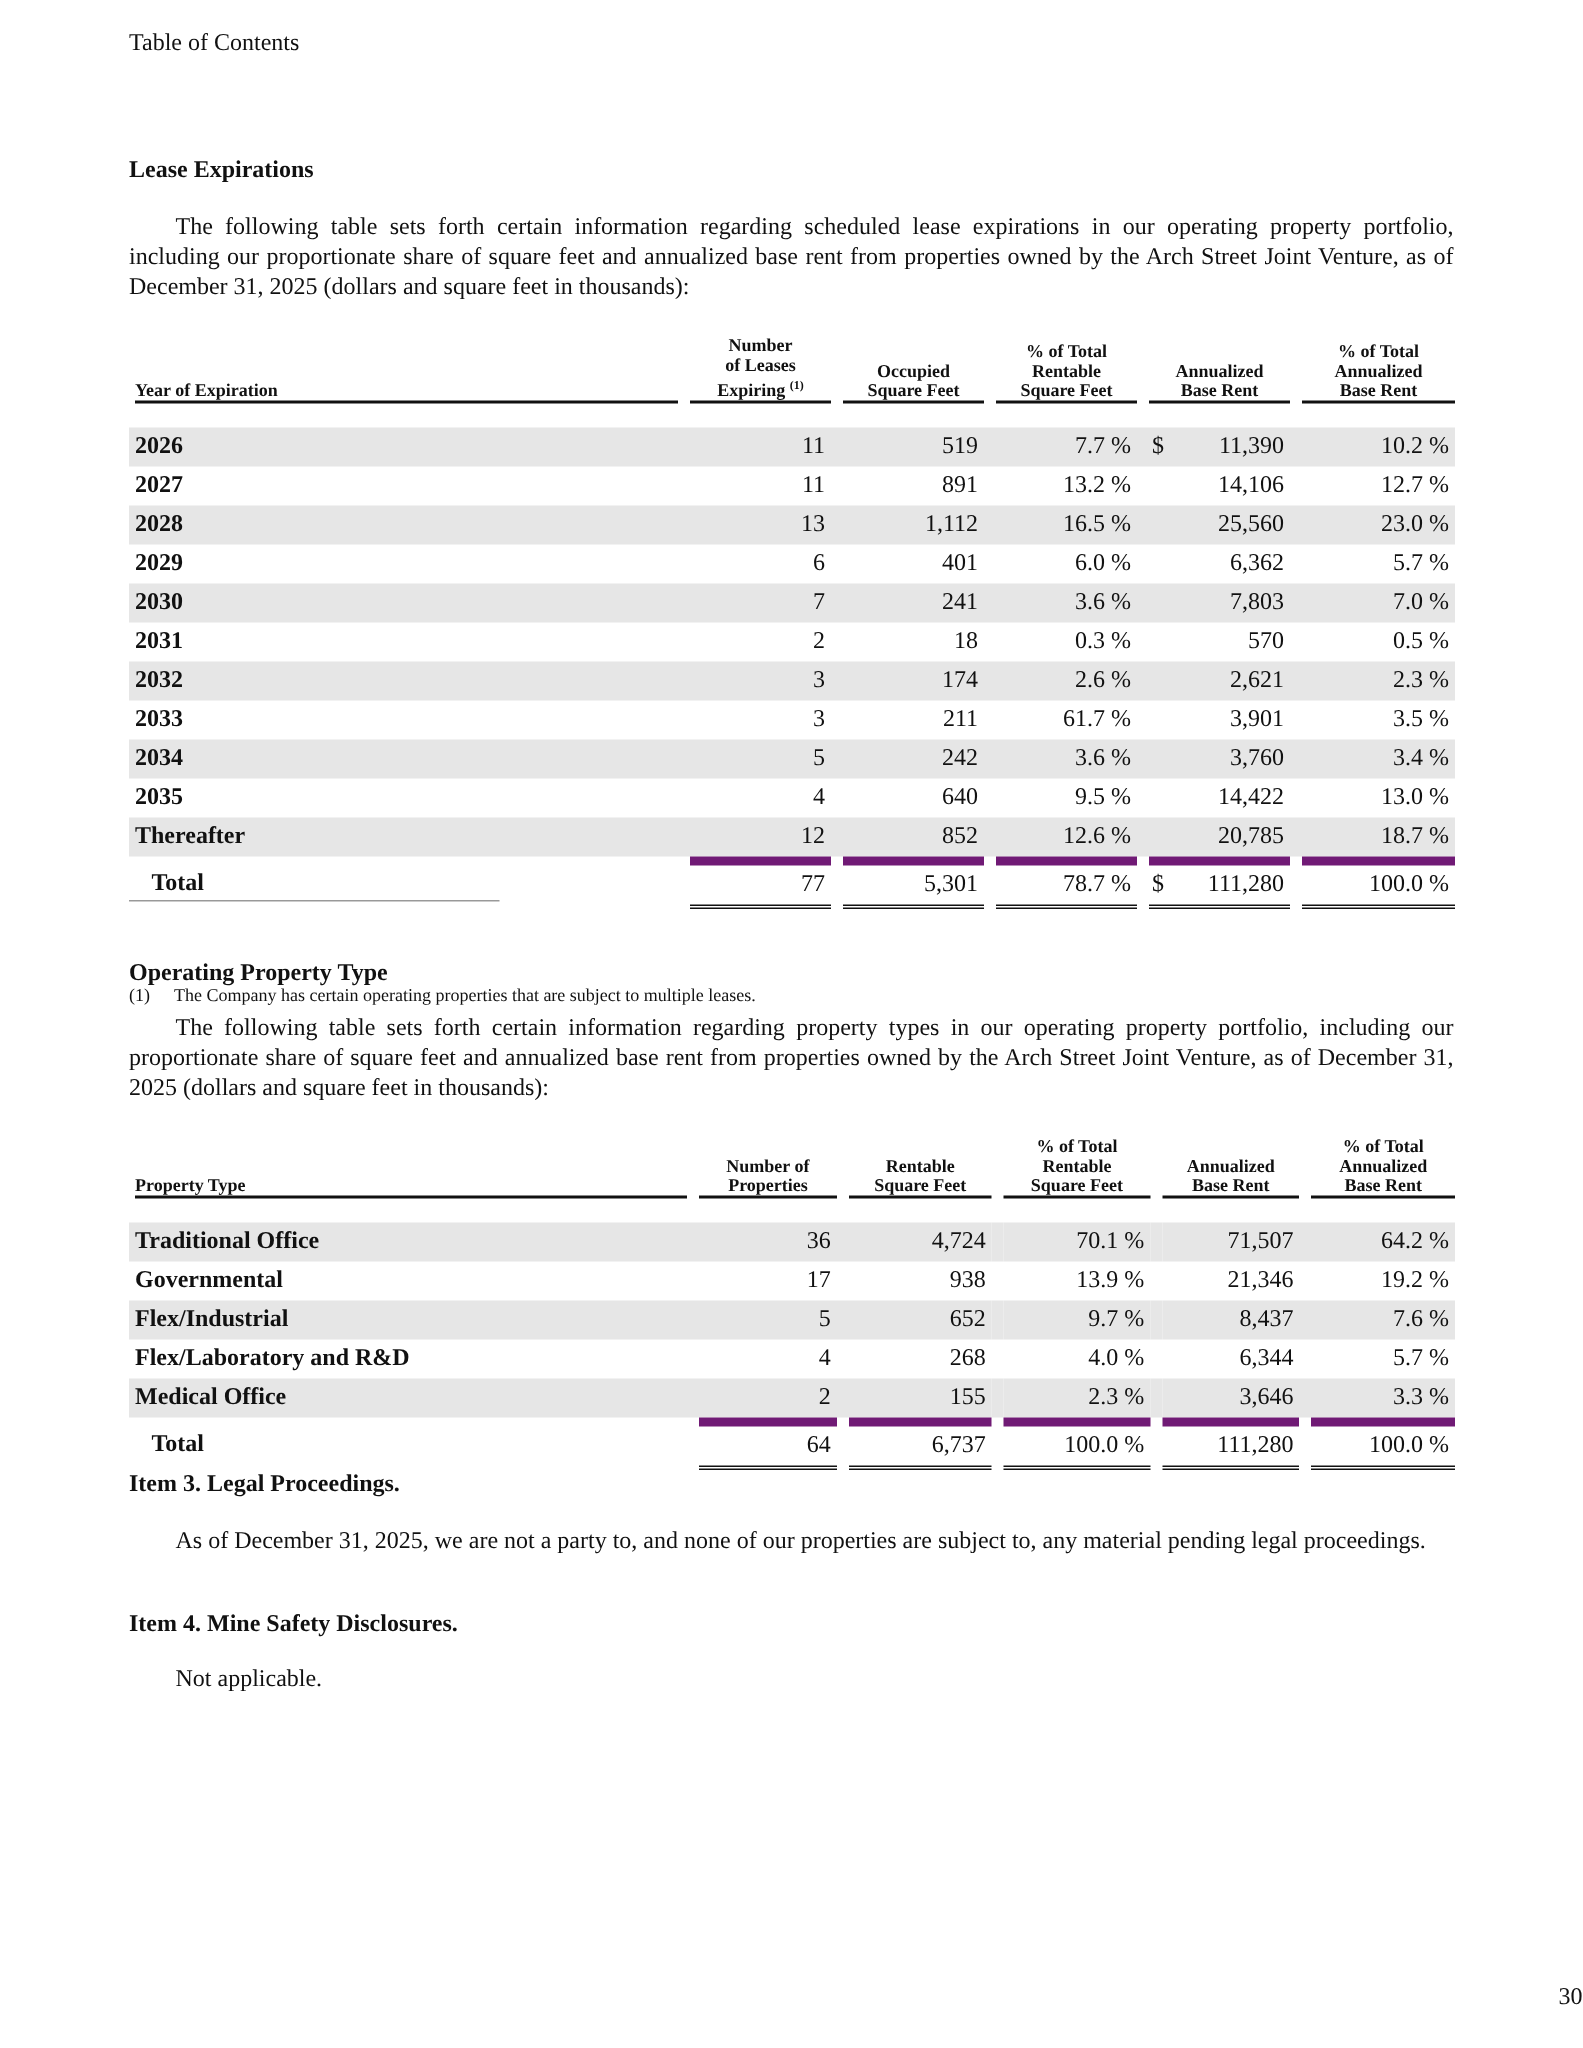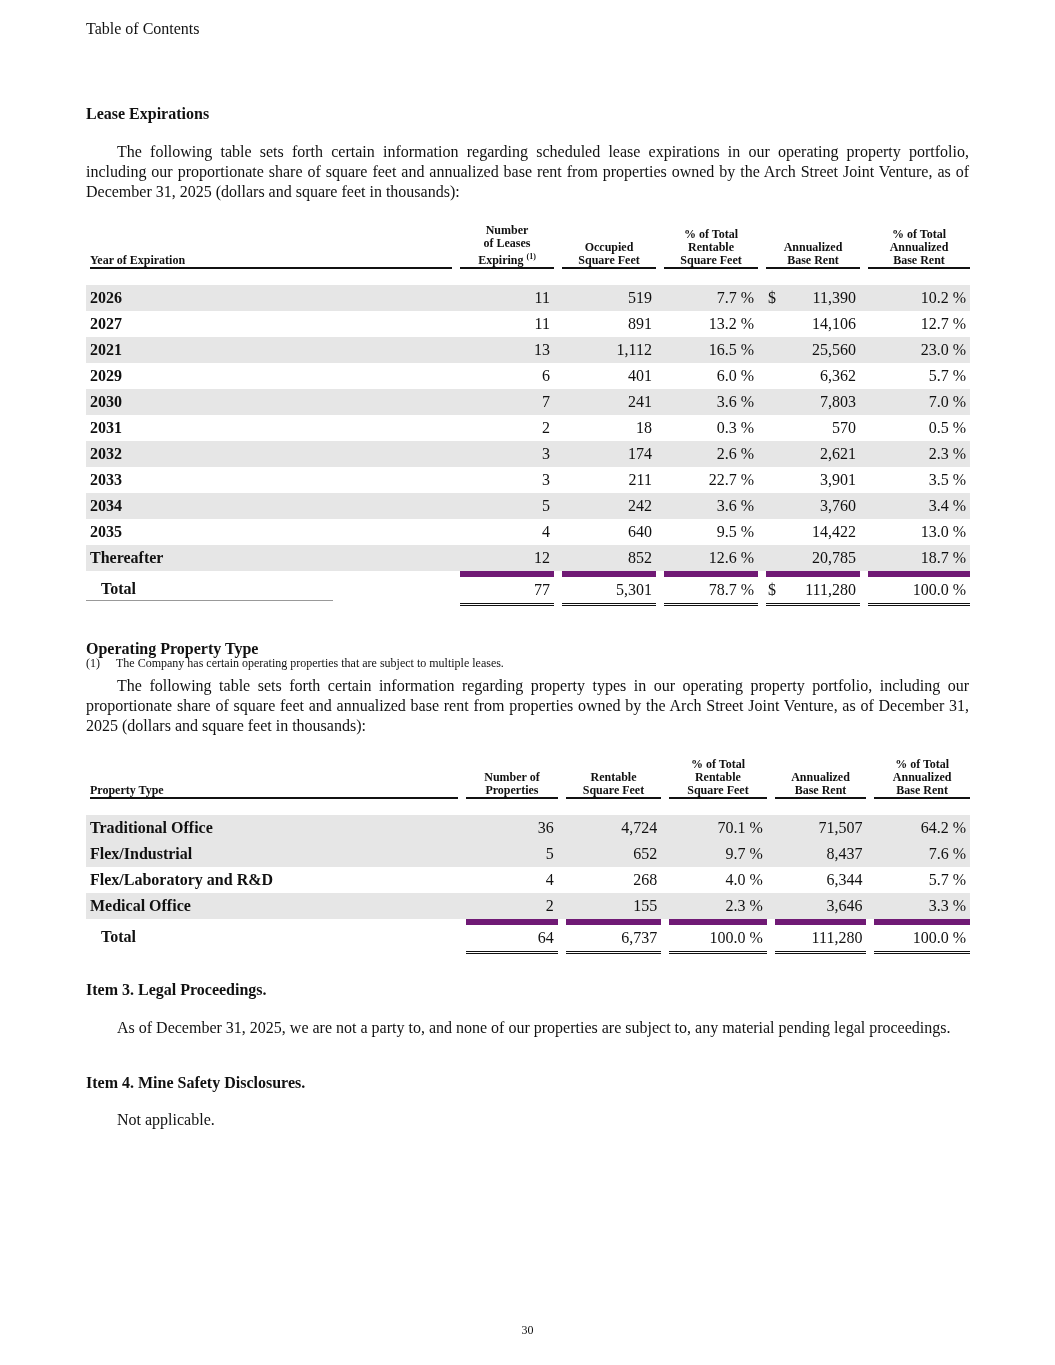--- a/index.html
+++ b/index.html
@@ -17,21 +17,21 @@
   td.num{padding-right:4px;}
   .gap{width:8px;}
   tr.total td{font-weight:normal;}
   tr.total td.lbl{font-weight:bold;padding-left:15px;}
   td.topb{border-top:6px solid #701a75;}
   td.dbl{border-bottom:3px double #111;}
   sup{font-size:8px;}
   .fnline{position:absolute;left:86px;top:600px;width:247px;border-top:1px solid #999;}
   .fn{position:absolute;left:86px;top:608px;font-size:12px;margin-top:48px;}
   .fn .n{display:inline-block;width:30px;}
-  .pg{position:absolute;left:0;width:1055px;top:1323px;text-align:center;font-size:12px;}
+  .pg{position:absolute;left:0;width:1055px;top:1323px;text-align:right;font-size:16px;}
 </style>
 </head>
 <body>
 
 <div class="toc">Table of Contents</div>
 
 <div class="sec" style="top:105px">Lease Expirations</div>
 <div class="para" style="top:142px">The following table sets forth certain information regarding scheduled lease expirations in our operating property portfolio, including our proportionate share of square feet and annualized base rent from properties owned by the Arch Street Joint Venture, as of December 31, 2025 (dollars and square feet in thousands):</div>
 
 <table style="top:224px;width:884px">
@@ -96,21 +96,21 @@
         <td class="gap"></td>
         <td class="num">891</td>
         <td class="gap"></td>
         <td class="num">13.2 %</td>
         <td class="gap"></td>
         <td class="num"><span style="float:left;padding-left:2px"></span>14,106</td>
         <td class="gap"></td>
         <td class="num">12.7 %</td>
       </tr>
       <tr class="shade">
-        <td class="lbl">2021</td>
+        <td class="lbl">2028</td>
         <td class="gap"></td>
         <td class="num">13</td>
         <td class="gap"></td>
         <td class="num">1,112</td>
         <td class="gap"></td>
         <td class="num">16.5 %</td>
         <td class="gap"></td>
         <td class="num"><span style="float:left;padding-left:2px"></span>25,560</td>
         <td class="gap"></td>
         <td class="num">23.0 %</td>
@@ -167,21 +167,21 @@
         <td class="gap"></td>
         <td class="num">2.3 %</td>
       </tr>
       <tr>
         <td class="lbl">2033</td>
         <td class="gap"></td>
         <td class="num">3</td>
         <td class="gap"></td>
         <td class="num">211</td>
         <td class="gap"></td>
-        <td class="num">22.7 %</td>
+        <td class="num">61.7 %</td>
         <td class="gap"></td>
         <td class="num"><span style="float:left;padding-left:2px"></span>3,901</td>
         <td class="gap"></td>
         <td class="num">3.5 %</td>
       </tr>
       <tr class="shade">
         <td class="lbl">2034</td>
         <td class="gap"></td>
         <td class="num">5</td>
         <td class="gap"></td>
@@ -289,20 +289,33 @@
         <td class="num">36</td>
         <td class="gap"></td>
         <td class="num">4,724</td>
         <td class="gap"></td>
         <td class="num">70.1 %</td>
         <td class="gap"></td>
         <td class="num">71,507</td>
         <td class="gap"></td>
         <td class="num">64.2 %</td>
       </tr>
+      <tr>
+        <td class="lbl">Governmental</td>
+        <td class="gap"></td>
+        <td class="num">17</td>
+        <td class="gap"></td>
+        <td class="num">938</td>
+        <td class="gap"></td>
+        <td class="num">13.9 %</td>
+        <td class="gap"></td>
+        <td class="num">21,346</td>
+        <td class="gap"></td>
+        <td class="num">19.2 %</td>
+      </tr>
       <tr class="shade">
         <td class="lbl">Flex/Industrial</td>
         <td class="gap"></td>
         <td class="num">5</td>
         <td class="gap"></td>
         <td class="num">652</td>
         <td class="gap"></td>
         <td class="num">9.7 %</td>
         <td class="gap"></td>
         <td class="num">8,437</td>

